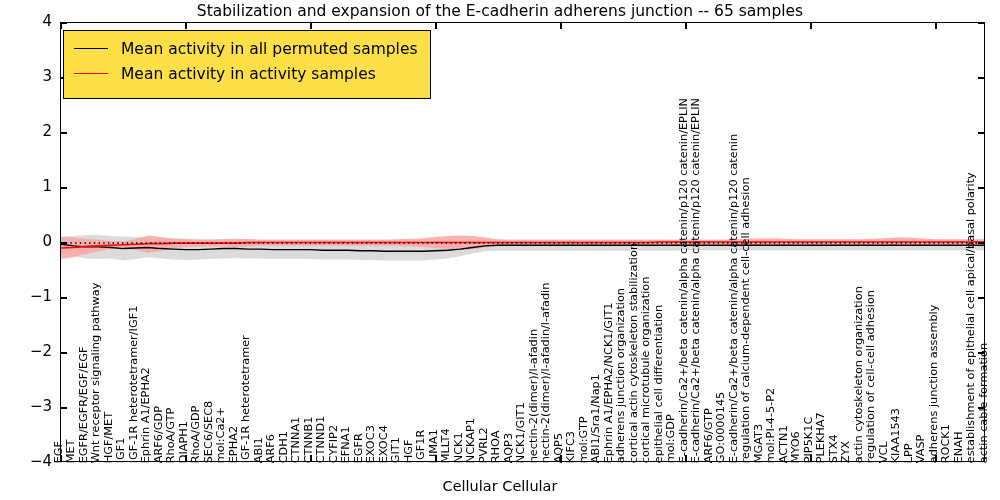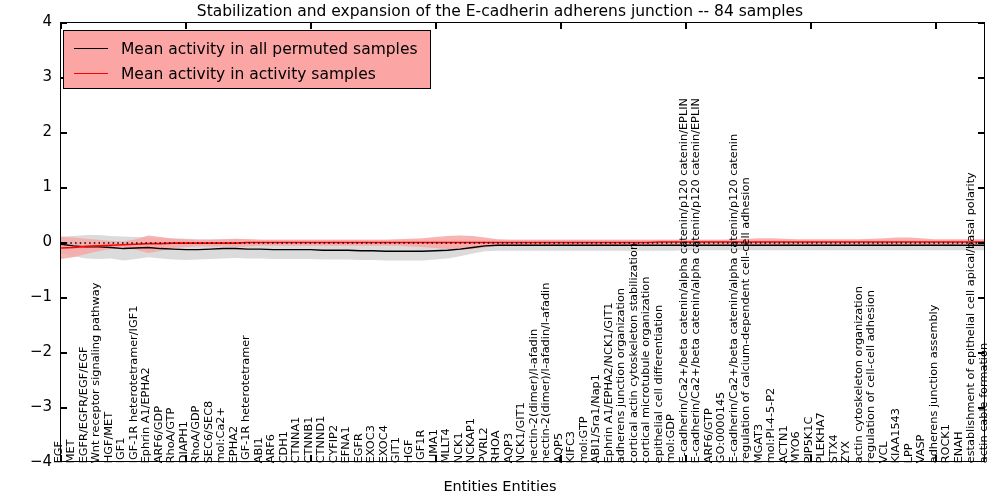--- a/index.html
+++ b/index.html
@@ -40,33 +40,33 @@
   .xcat{
     position:absolute;bottom:-1px;
     transform-origin:left bottom;
     transform:rotate(-90deg) translateY(4.5px);
     font-size:11.3px;line-height:11.3px;color:#000;white-space:nowrap;
   }
 
   
   #legend{
     position:absolute;left:63px;top:30px;
-    border:1.3px solid #000;background:#fca5a5;
-    padding:5px 12px 2px 10px;
+    border:1.3px solid #000;background:#fde047;
+    padding:5px 12px 12px 10px;
   }
   .legend-row{display:flex;align-items:center;height:25px;}
   .legend-swatch{width:34px;height:0;border-top-width:1.7px;border-top-style:solid;margin-right:13px;}
   .legend-text{font-size:15.5px;color:#000;white-space:nowrap;}
 </style>
 </head>
 <body>
 
 <div id="root">
 
-  <div id="chart-title">Stabilization and expansion of the E-cadherin adherens junction -- 84 samples</div>
+  <div id="chart-title">Stabilization and expansion of the E-cadherin adherens junction -- 65 samples</div>
 
   <div id="yticks-wrap"></div>
 
   <div id="plot-frame">
     <div id="plot-area">
       <svg class="series" id="series-svg" viewBox="0 0 925 440" preserveAspectRatio="none">
           <path d="M0.00 214.50 L12.50 213.95 L25.00 212.85 L37.50 212.85 L50.00 213.95 L62.50 214.50 L75.00 215.05 L87.50 215.60 L100.00 216.15 L112.50 216.15 L125.00 216.70 L137.50 217.25 L150.00 217.25 L162.50 217.25 L175.00 217.25 L187.50 217.25 L200.00 217.80 L212.50 217.80 L225.00 217.80 L237.50 217.80 L250.00 217.80 L262.50 217.80 L275.00 217.80 L287.50 217.80 L300.00 217.80 L312.50 217.80 L325.00 217.80 L337.50 217.80 L350.00 217.80 L362.50 217.80 L375.00 217.80 L387.50 217.80 L400.00 217.80 L412.50 217.80 L425.00 217.80 L437.50 217.80 L450.00 217.80 L462.50 217.80 L475.00 217.80 L487.50 217.80 L500.00 217.80 L512.50 217.80 L525.00 217.80 L537.50 217.80 L550.00 217.80 L562.50 217.80 L575.00 217.80 L587.50 217.80 L600.00 217.80 L612.50 217.80 L625.00 217.80 L637.50 217.80 L650.00 217.80 L662.50 217.80 L675.00 217.80 L687.50 217.80 L700.00 217.80 L712.50 217.80 L725.00 217.80 L737.50 217.80 L750.00 217.80 L762.50 217.80 L775.00 217.80 L787.50 217.80 L800.00 217.80 L812.50 217.80 L825.00 217.80 L837.50 217.80 L850.00 217.80 L862.50 217.80 L875.00 217.80 L887.50 217.80 L900.00 217.80 L912.50 217.80 L925.00 217.80 L937.50 217.80 L950.00 217.80 L962.50 217.80 L975.00 217.80 L987.50 217.80 L1000.00 217.80 L1012.50 217.80 L1025.00 217.80 L1037.50 217.80 L1050.00 217.25 L1062.50 217.25 L1075.00 217.25 L1087.50 217.25 L1100.00 217.25 L1112.50 217.25 L1112.50 226.05 L1100.00 226.05 L1087.50 227.15 L1075.00 228.25 L1062.50 229.35 L1050.00 229.35 L1037.50 228.80 L1025.00 228.25 L1012.50 228.25 L1000.00 228.25 L987.50 228.25 L975.00 228.25 L962.50 228.25 L950.00 228.25 L937.50 228.25 L925.00 228.25 L912.50 228.25 L900.00 228.25 L887.50 228.25 L875.00 228.25 L862.50 228.25 L850.00 228.25 L837.50 228.25 L825.00 228.25 L812.50 228.25 L800.00 228.25 L787.50 228.25 L775.00 228.25 L762.50 228.25 L750.00 228.25 L737.50 228.25 L725.00 228.25 L712.50 228.25 L700.00 228.25 L687.50 228.25 L675.00 228.25 L662.50 228.25 L650.00 228.25 L637.50 228.25 L625.00 228.25 L612.50 228.80 L600.00 228.80 L587.50 228.80 L575.00 228.80 L562.50 228.80 L550.00 228.80 L537.50 228.80 L525.00 228.80 L512.50 228.80 L500.00 228.80 L487.50 228.80 L475.00 228.80 L462.50 228.80 L450.00 228.80 L437.50 228.80 L425.00 229.35 L412.50 231.55 L400.00 234.30 L387.50 236.50 L375.00 237.60 L362.50 238.70 L350.00 238.70 L337.50 238.70 L325.00 238.70 L312.50 238.15 L300.00 238.15 L287.50 237.60 L275.00 237.60 L262.50 237.60 L250.00 237.05 L237.50 237.05 L225.00 237.05 L212.50 237.05 L200.00 236.50 L187.50 236.50 L175.00 235.95 L162.50 236.50 L150.00 237.05 L137.50 237.60 L125.00 238.15 L112.50 237.60 L100.00 236.50 L87.50 235.40 L75.00 237.05 L62.50 238.70 L50.00 236.50 L37.50 237.05 L25.00 236.50 L12.50 234.30 L0.00 231.00 Z" fill="#d9d9d9" stroke="none" fill-opacity="0.95"></path>
           <path d="M0.00 215.05 L12.50 215.60 L25.00 216.70 L37.50 217.80 L50.00 218.90 L62.50 219.45 L75.00 217.25 L87.50 213.40 L100.00 215.05 L112.50 216.70 L125.00 217.25 L137.50 217.80 L150.00 217.80 L162.50 217.25 L175.00 216.70 L187.50 217.25 L200.00 217.80 L212.50 217.80 L225.00 217.80 L237.50 217.80 L250.00 217.80 L262.50 217.80 L275.00 217.80 L287.50 217.80 L300.00 217.80 L312.50 217.80 L325.00 217.80 L337.50 217.25 L350.00 216.70 L362.50 216.15 L375.00 215.05 L387.50 213.95 L400.00 213.40 L412.50 213.95 L425.00 215.60 L437.50 217.25 L450.00 217.80 L462.50 217.80 L475.00 217.80 L487.50 217.80 L500.00 217.80 L512.50 217.80 L525.00 217.80 L537.50 217.80 L550.00 217.80 L562.50 217.80 L575.00 217.80 L587.50 217.80 L600.00 217.80 L612.50 217.80 L625.00 217.80 L637.50 217.80 L650.00 217.80 L662.50 217.80 L675.00 217.25 L687.50 216.70 L700.00 216.15 L712.50 216.15 L725.00 216.70 L737.50 217.25 L750.00 217.25 L762.50 217.25 L775.00 217.25 L787.50 217.25 L800.00 217.25 L812.50 216.70 L825.00 216.15 L837.50 215.60 L850.00 215.60 L862.50 216.15 L875.00 217.25 L887.50 217.25 L900.00 217.25 L912.50 217.25 L925.00 217.25 L937.50 217.25 L950.00 217.25 L962.50 217.25 L975.00 217.25 L987.50 217.25 L1000.00 217.25 L1012.50 217.25 L1025.00 217.25 L1037.50 216.70 L1050.00 216.15 L1062.50 216.15 L1075.00 216.15 L1087.50 216.15 L1100.00 216.15 L1112.50 216.15 L1112.50 220.55 L1100.00 220.55 L1087.50 220.55 L1075.00 220.55 L1062.50 220.55 L1050.00 221.10 L1037.50 222.20 L1025.00 222.75 L1012.50 222.75 L1000.00 222.75 L987.50 222.75 L975.00 222.75 L962.50 222.75 L950.00 222.75 L937.50 222.75 L925.00 222.75 L912.50 222.75 L900.00 222.75 L887.50 222.75 L875.00 222.75 L862.50 223.30 L850.00 223.85 L837.50 223.85 L825.00 223.30 L812.50 222.75 L800.00 222.75 L787.50 222.75 L775.00 222.75 L762.50 222.75 L750.00 222.75 L737.50 222.75 L725.00 223.30 L712.50 223.85 L700.00 223.85 L687.50 223.30 L675.00 222.75 L662.50 222.75 L650.00 222.75 L637.50 222.75 L625.00 222.75 L612.50 222.75 L600.00 222.75 L587.50 223.30 L575.00 223.30 L562.50 223.30 L550.00 223.30 L537.50 223.30 L525.00 223.30 L512.50 223.30 L500.00 223.30 L487.50 223.30 L475.00 223.30 L462.50 223.30 L450.00 223.30 L437.50 223.85 L425.00 225.50 L412.50 227.15 L400.00 227.70 L387.50 227.15 L375.00 226.05 L362.50 224.95 L350.00 224.40 L337.50 223.85 L325.00 223.85 L312.50 223.85 L300.00 223.85 L287.50 223.85 L275.00 223.85 L262.50 223.85 L250.00 223.85 L237.50 223.85 L225.00 223.85 L212.50 223.85 L200.00 223.85 L187.50 224.40 L175.00 224.95 L162.50 224.40 L150.00 224.40 L137.50 224.40 L125.00 224.95 L112.50 226.05 L100.00 228.80 L87.50 231.00 L75.00 227.70 L62.50 225.50 L50.00 227.15 L37.50 229.35 L25.00 232.10 L12.50 235.40 L0.00 237.05 Z" fill="#f7a6a6" stroke="none" fill-opacity="0.85"></path>
           <path d="M0.00 222.20 L12.50 223.85 L25.00 224.95 L37.50 224.95 L50.00 225.50 L62.50 226.60 L75.00 226.05 L87.50 225.50 L100.00 226.60 L112.50 227.15 L125.00 227.70 L137.50 227.70 L150.00 227.15 L162.50 226.60 L175.00 226.60 L187.50 227.15 L200.00 227.15 L212.50 227.70 L225.00 227.70 L237.50 227.70 L250.00 227.70 L262.50 228.25 L275.00 228.25 L287.50 228.25 L300.00 228.80 L312.50 228.80 L325.00 229.35 L337.50 229.35 L350.00 229.35 L362.50 229.35 L375.00 228.80 L387.50 228.25 L400.00 227.15 L412.50 225.50 L425.00 223.85 L437.50 223.30 L450.00 223.30 L462.50 223.30 L475.00 223.30 L487.50 223.30 L500.00 223.30 L512.50 223.30 L525.00 223.30 L537.50 223.30 L550.00 223.30 L562.50 223.30 L575.00 223.30 L587.50 223.30 L600.00 223.30 L612.50 223.30 L625.00 223.30 L637.50 223.30 L650.00 223.30 L662.50 223.30 L675.00 223.30 L687.50 223.30 L700.00 223.30 L712.50 223.30 L725.00 223.30 L737.50 223.30 L750.00 223.30 L762.50 223.30 L775.00 223.30 L787.50 223.30 L800.00 223.30 L812.50 223.30 L825.00 223.30 L837.50 223.30 L850.00 223.30 L862.50 223.30 L875.00 223.30 L887.50 223.30 L900.00 223.30 L912.50 223.30 L925.00 223.30 L937.50 223.30 L950.00 223.30 L962.50 223.30 L975.00 223.30 L987.50 223.30 L1000.00 223.30 L1012.50 223.30 L1025.00 223.30 L1037.50 223.85 L1050.00 223.85 L1062.50 223.85 L1075.00 223.30 L1087.50 222.75 L1100.00 222.20 L1112.50 222.20 " fill="none" stroke="#000000" stroke-width="1.4"></path>
           <path d="M0.00 226.05 L12.50 225.50 L25.00 224.40 L37.50 223.85 L50.00 223.30 L62.50 222.75 L75.00 222.20 L87.50 221.65 L100.00 221.65 L112.50 221.10 L125.00 221.10 L137.50 221.10 L150.00 221.10 L162.50 221.10 L175.00 221.10 L187.50 220.55 L200.00 220.55 L212.50 220.55 L225.00 220.55 L237.50 220.55 L250.00 220.55 L262.50 220.55 L275.00 220.55 L287.50 220.55 L300.00 220.55 L312.50 220.55 L325.00 220.55 L337.50 220.55 L350.00 220.55 L362.50 220.55 L375.00 220.55 L387.50 220.55 L400.00 220.55 L412.50 220.55 L425.00 220.55 L437.50 220.55 L450.00 220.55 L462.50 220.55 L475.00 220.55 L487.50 220.55 L500.00 220.55 L512.50 220.55 L525.00 220.55 L537.50 220.55 L550.00 220.55 L562.50 220.55 L575.00 220.55 L587.50 220.55 L600.00 220.00 L612.50 220.00 L625.00 220.00 L637.50 220.00 L650.00 220.00 L662.50 220.00 L675.00 220.00 L687.50 220.00 L700.00 220.00 L712.50 220.00 L725.00 220.00 L737.50 220.00 L750.00 220.00 L762.50 220.00 L775.00 220.00 L787.50 220.00 L800.00 220.00 L812.50 220.00 L825.00 220.00 L837.50 220.00 L850.00 220.00 L862.50 220.00 L875.00 220.00 L887.50 220.00 L900.00 220.00 L912.50 220.00 L925.00 220.00 L937.50 220.00 L950.00 220.00 L962.50 220.00 L975.00 220.00 L987.50 220.00 L1000.00 220.00 L1012.50 220.00 L1025.00 220.00 L1037.50 219.45 L1050.00 218.90 L1062.50 218.35 L1075.00 218.35 L1087.50 218.35 L1100.00 218.35 L1112.50 218.35 " fill="none" stroke="#ff0000" stroke-width="1.6"></path>
@@ -180,21 +180,21 @@
       <div class="xcat" style="left: 837px;">KIAA1543</div>
       <div class="xcat" style="left: 849.5px;">LPP</div>
       <div class="xcat" style="left: 862px;">VASP</div>
       <div class="xcat" style="left: 874.5px;">adherens junction assembly</div>
       <div class="xcat" style="left: 887px;">ROCK1</div>
       <div class="xcat" style="left: 899.5px;">ENAH</div>
       <div class="xcat" style="left: 912px;">establishment of epithelial cell apical/basal polarity</div>
       <div class="xcat" style="left: 924.5px;">actin cable formation</div>
     </div>
 
-  <div id="xlabel">Entities Entities</div>
+  <div id="xlabel">Cellular Cellular</div>
 
   <div id="legend">
     <div class="legend-row">
       <span class="legend-swatch" id="sw0" style="border-top-color: rgb(0, 0, 0);"></span>
       <span class="legend-text">Mean activity in all permuted samples</span>
     </div>
     <div class="legend-row">
       <span class="legend-swatch" id="sw1" style="border-top-color: rgb(255, 0, 0);"></span>
       <span class="legend-text">Mean activity in activity samples</span>
     </div>

